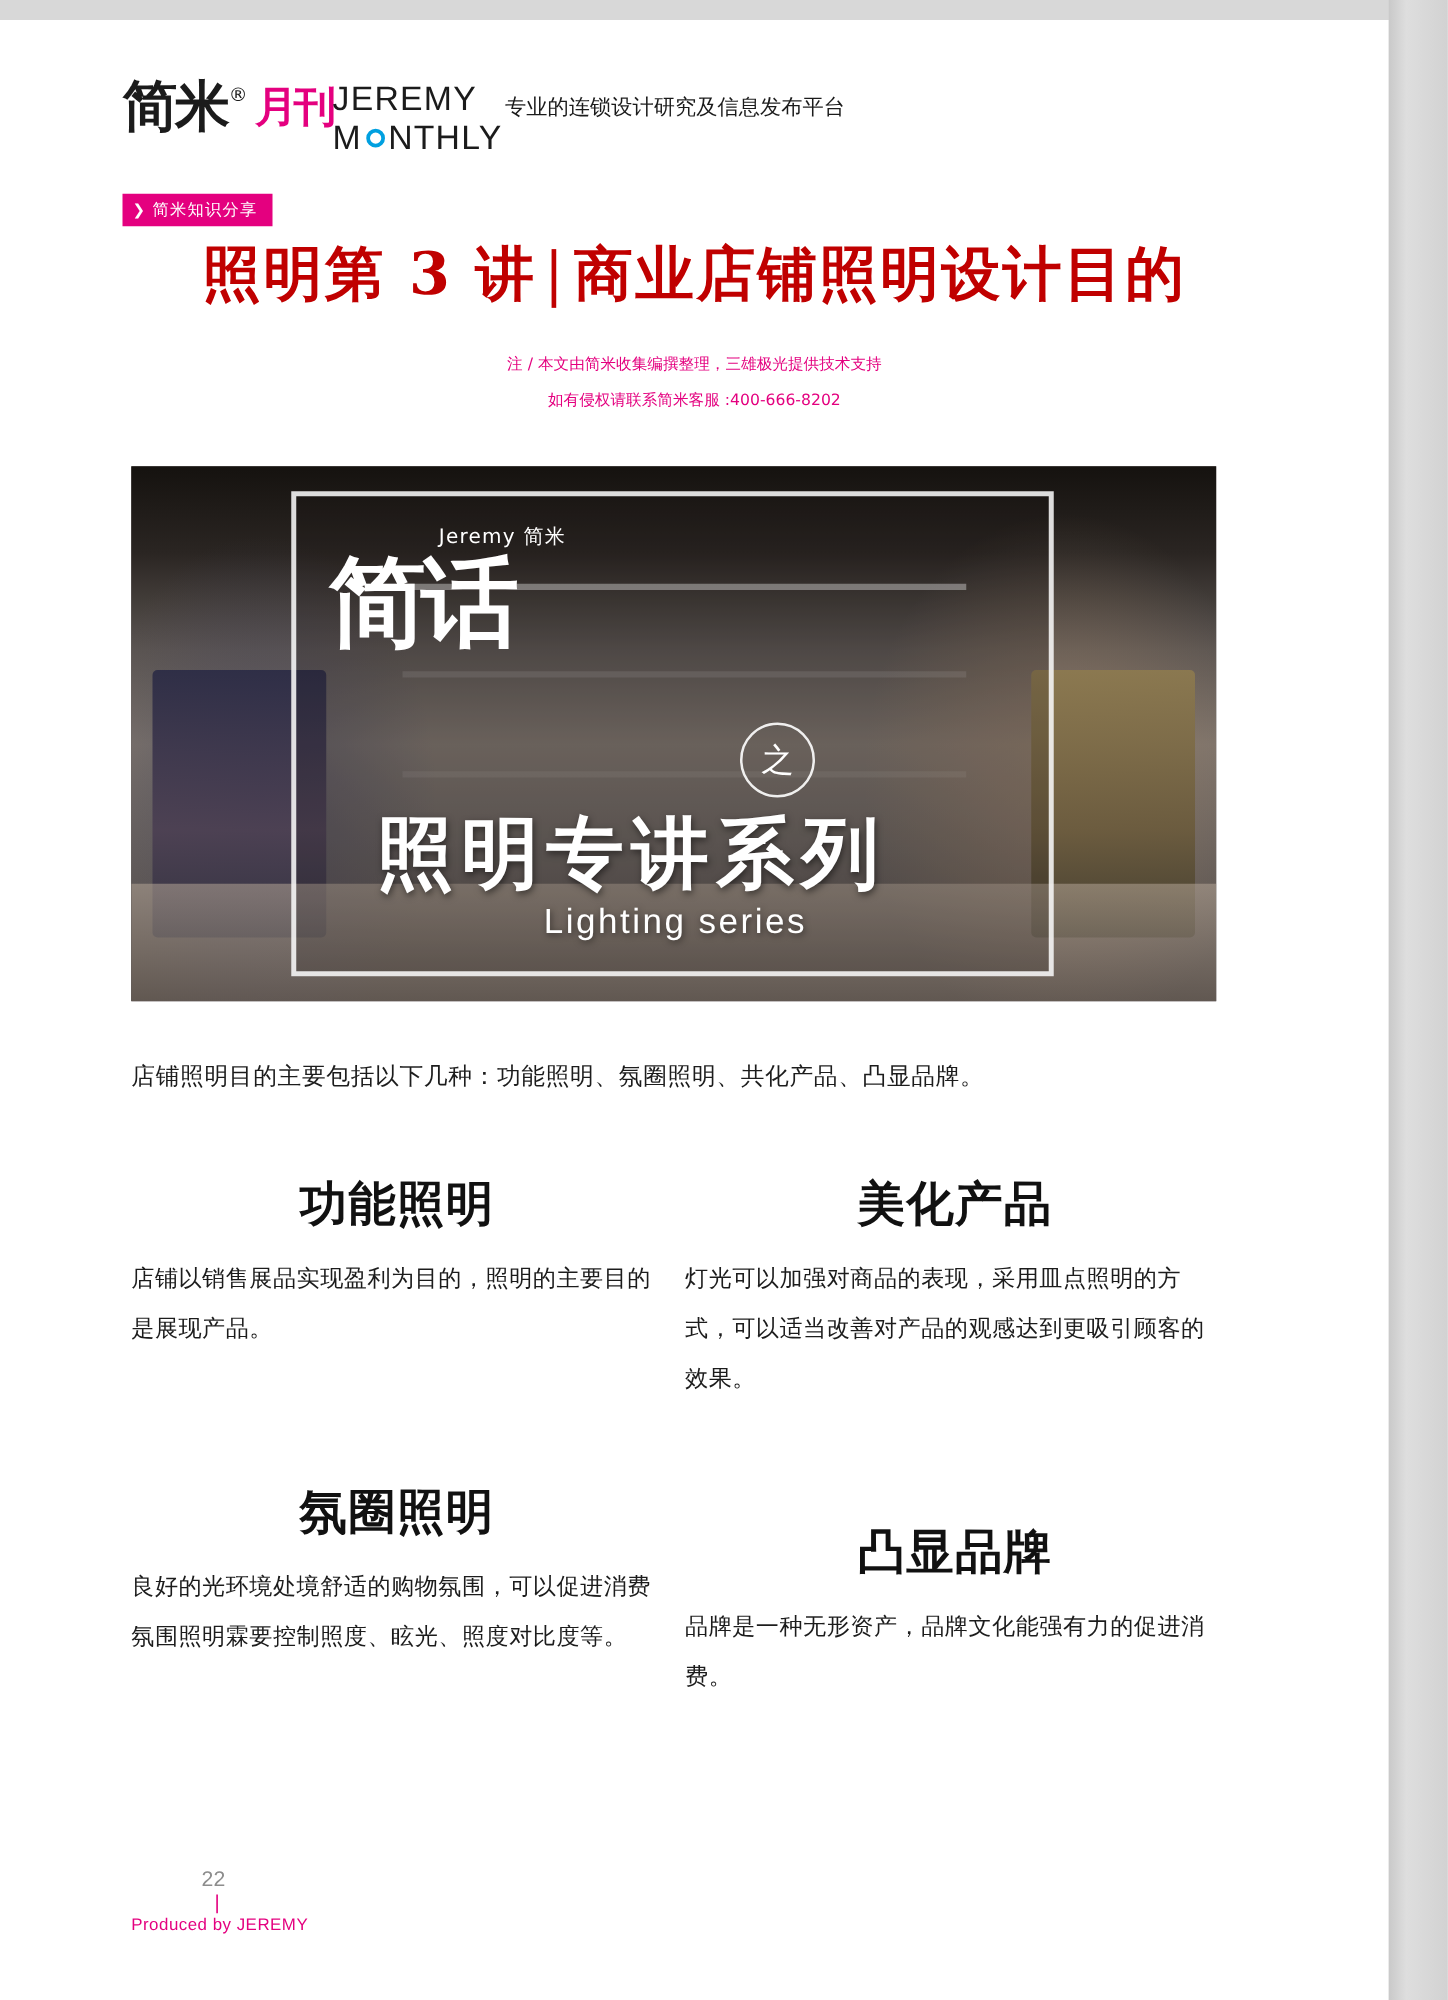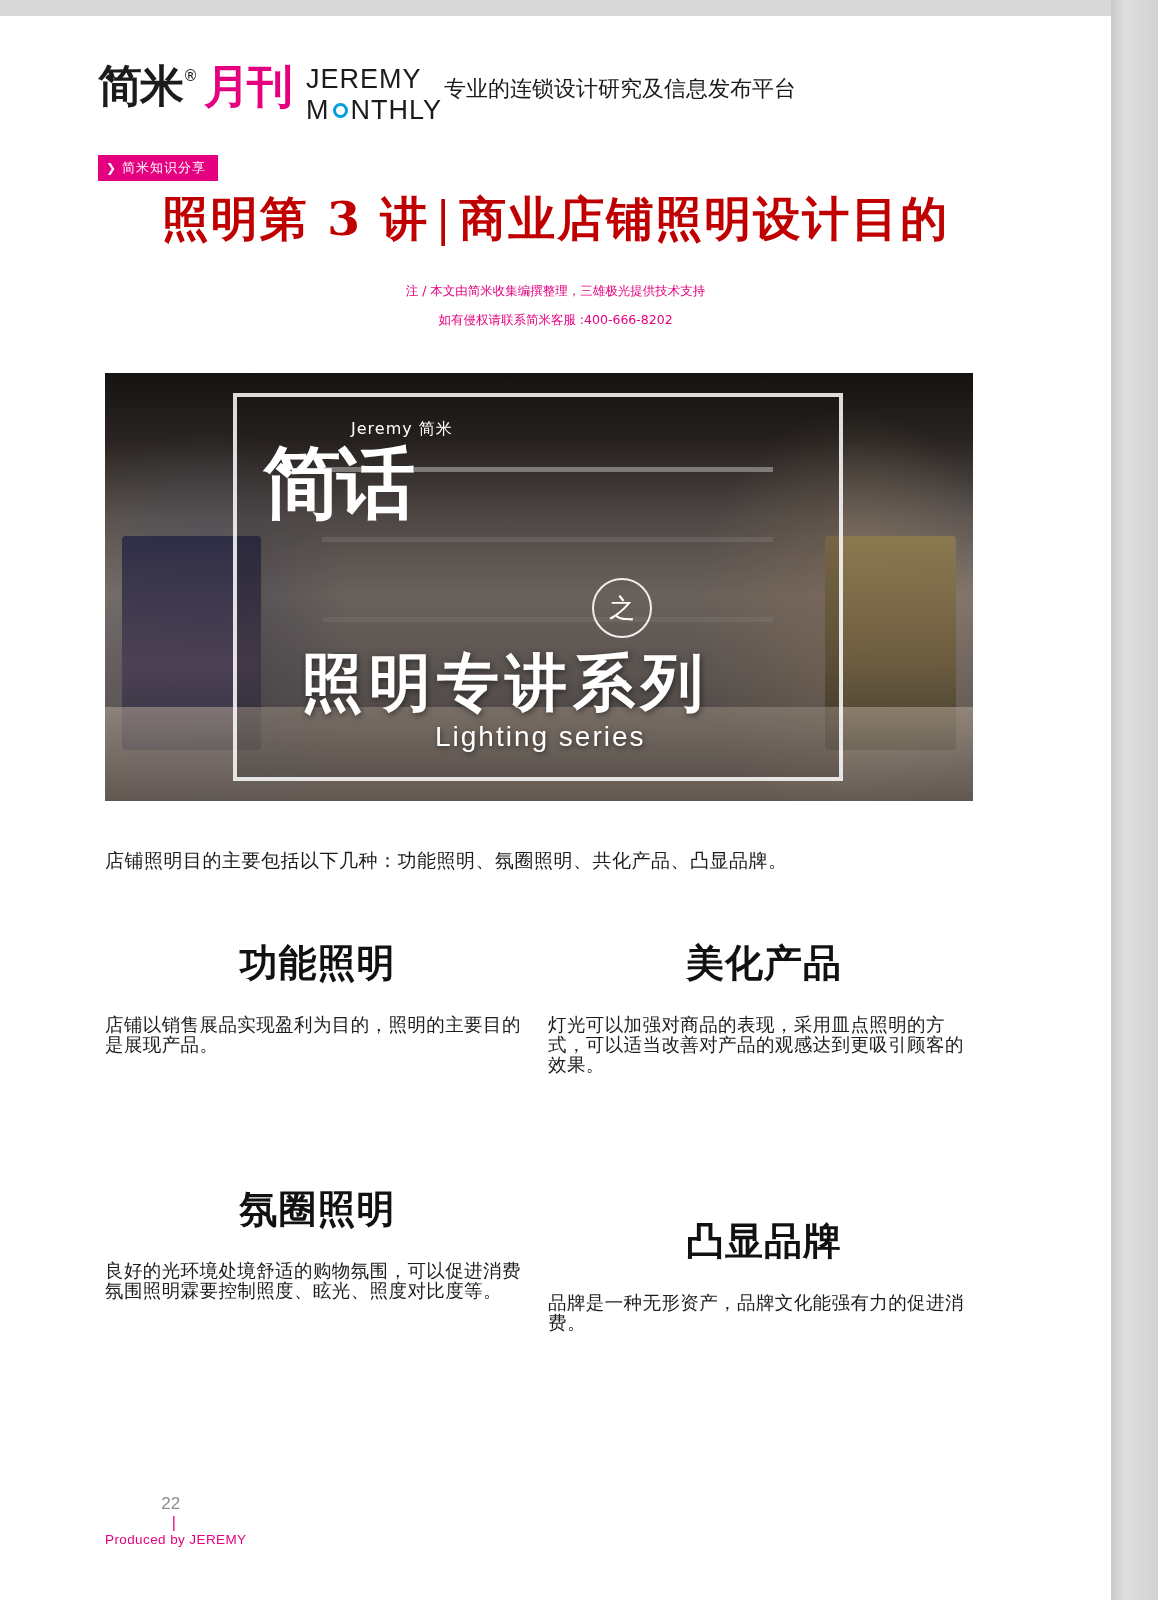--- a/index.html
+++ b/index.html
@@ -53,29 +53,29 @@
   .logo-cn .reg {
     position: absolute;
     top: 8px;
     right: -14px;
     font-size: 15px;
     font-weight: normal;
   }
   .logo-pink {
     font-family: "DejaVu Sans", sans-serif;
     font-weight: bold;
-    font-size: 46px;
+    font-size: 34px;
     line-height: 48px;
     color: #e4007f;
     letter-spacing: -3px;
     padding-top: 18px;
     margin-left: 22px;
   }
   .logo-en {
-    margin-left: 16px;
+    margin-left: 0;
     padding-top: 20px;
   }
   .logo-en .l1 {
     font-family: "Liberation Sans", sans-serif;
     font-size: 27px;
     letter-spacing: 1px;
     color: #1b1b1b;
     line-height: 30px;
   }
   .logo-en .l2 {
@@ -91,21 +91,21 @@
     display: inline-block;
     width: 15px;
     height: 15px;
     border: 3px solid #00a0e0;
     border-radius: 50%;
     margin: 0 3px;
     box-sizing: border-box;
   }
   .tagline {
     font-family: Liberation Mono, monospace;
-    font-size: 22px;
+    font-size: 17px;
     color: #1b1b1b;
     padding-top: 30px;
     margin-left: 2px;
     text-align: right;
   }
 
   
   .badge {
     position: absolute;
     left: 98px;
@@ -298,23 +298,23 @@
     font-weight: bold;
     font-size: 38px;
     color: #111111;
     letter-spacing: 1px;
     margin: 0;
     text-align: center;
   }
   .sec-body {
     font-family: "DejaVu Serif", serif;
     font-size: 18.5px;
-    line-height: 20px;
+    line-height: 40px;
     color: #1c1c1c;
-    margin-top: 26px;
+    margin-top: 15px;
     letter-spacing: 0.4px;
   }
 
   .blk-a { top: 922px; }
   .blk-b { top: 1168px; }
   .blk-c { top: 922px; }
   .blk-d { top: 1200px; }
 
   
   .footer {

